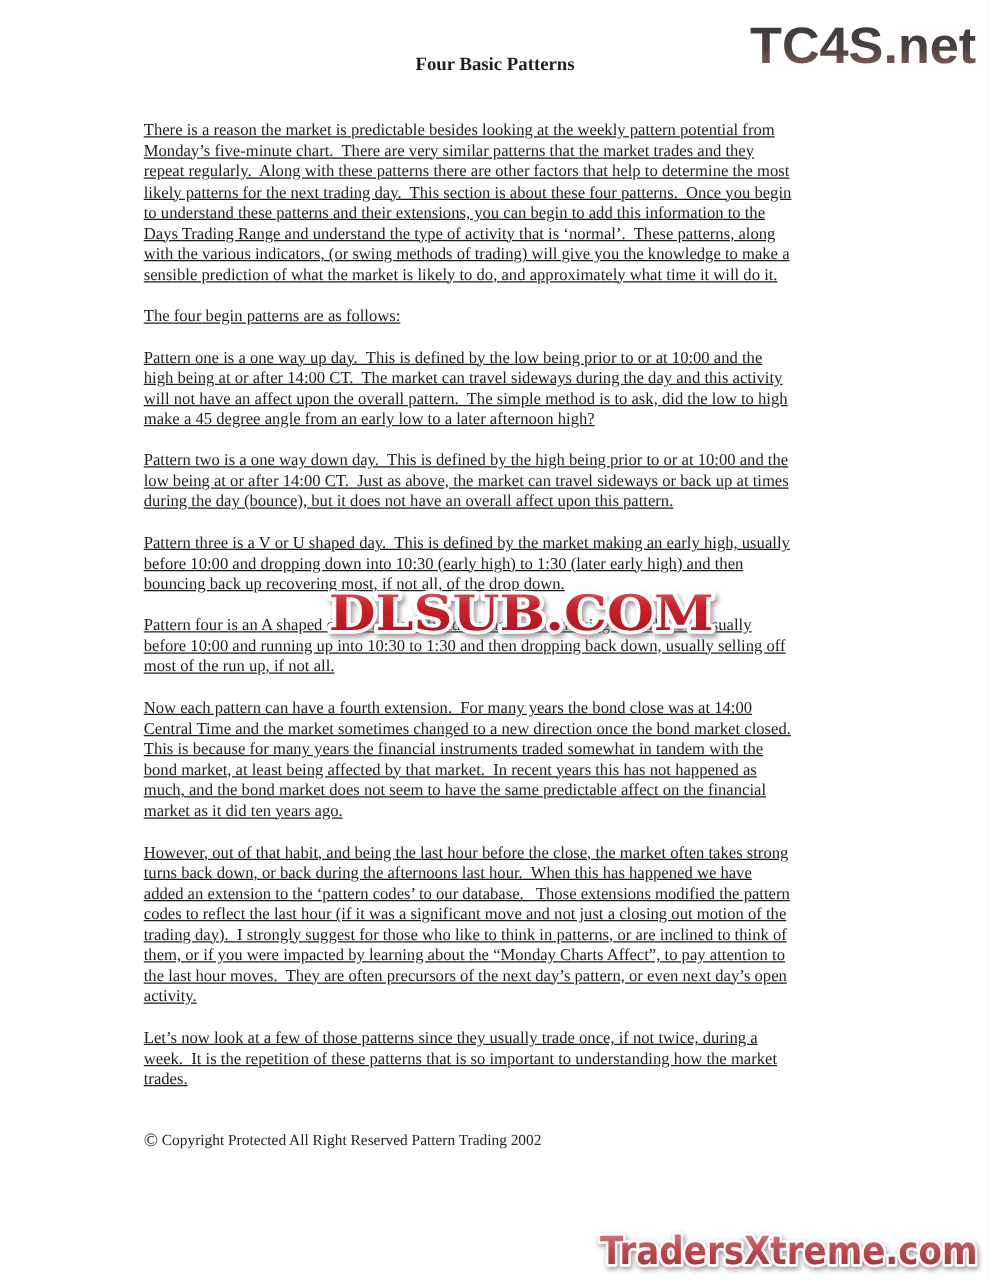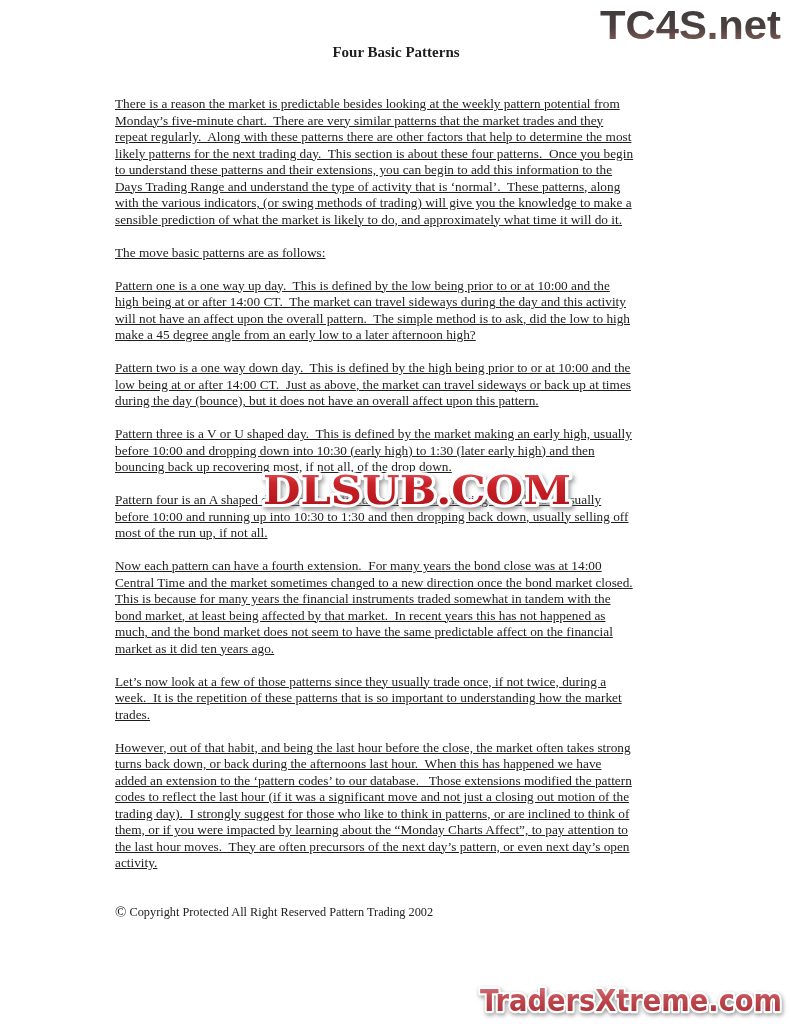--- a/index.html
+++ b/index.html
@@ -38,21 +38,21 @@
     color: #222222;
     white-space: pre;
   }
   .copyright .csym {
     font-size: 15px;
     line-height: 12px;
     vertical-align: -1px;
   }
   .logo-tc4s {
     position: absolute;
-    top: 0;
+    top: 11px;
     right: 7px;
     width: 186px;
     height: 46px;
   }
   .badge-dlsub {
     position: absolute;
     left: 254px;
     top: 462px;
     width: 326px;
     height: 54px;
@@ -87,51 +87,51 @@
   <div class="content">
     <div class="doc-title">Four Basic Patterns</div>
     <div class="para">There is a reason the market is predictable besides looking at the weekly pattern potential from
 Monday’s five-minute chart.  There are very similar patterns that the market trades and they
 repeat regularly.  Along with these patterns there are other factors that help to determine the most
 likely patterns for the next trading day.  This section is about these four patterns.  Once you begin
 to understand these patterns and their extensions, you can begin to add this information to the
 Days Trading Range and understand the type of activity that is ‘normal’.  These patterns, along
 with the various indicators, (or swing methods of trading) will give you the knowledge to make a
 sensible prediction of what the market is likely to do, and approximately what time it will do it.</div>
-    <div class="para">The move basic patterns are as follows:</div>
+    <div class="para">The four begin patterns are as follows:</div>
     <div class="para">Pattern one is a one way up day.  This is defined by the low being prior to or at 10:00 and the
 high being at or after 14:00 CT.  The market can travel sideways during the day and this activity
 will not have an affect upon the overall pattern.  The simple method is to ask, did the low to high
 make a 45 degree angle from an early low to a later afternoon high?</div>
     <div class="para">Pattern two is a one way down day.  This is defined by the high being prior to or at 10:00 and the
 low being at or after 14:00 CT.  Just as above, the market can travel sideways or back up at times
 during the day (bounce), but it does not have an overall affect upon this pattern.</div>
     <div class="para">Pattern three is a V or U shaped day.  This is defined by the market making an early high, usually
 before 10:00 and dropping down into 10:30 (early high) to 1:30 (later early high) and then
 bouncing back up recovering most, if not all, of the drop down.</div>
     <div class="para">Pattern four is an A shaped day.  This is defined by the market making an early low, usually
 before 10:00 and running up into 10:30 to 1:30 and then dropping back down, usually selling off
 most of the run up, if not all.</div>
     <div class="para">Now each pattern can have a fourth extension.  For many years the bond close was at 14:00
 Central Time and the market sometimes changed to a new direction once the bond market closed.
 This is because for many years the financial instruments traded somewhat in tandem with the
 bond market, at least being affected by that market.  In recent years this has not happened as
 much, and the bond market does not seem to have the same predictable affect on the financial
 market as it did ten years ago.</div>
-    <div class="para">Let’s now look at a few of those patterns since they usually trade once, if not twice, during a
-week.  It is the repetition of these patterns that is so important to understanding how the market
-trades.</div>
     <div class="para">However, out of that habit, and being the last hour before the close, the market often takes strong
 turns back down, or back during the afternoons last hour.  When this has happened we have
 added an extension to the ‘pattern codes’ to our database.   Those extensions modified the pattern
 codes to reflect the last hour (if it was a significant move and not just a closing out motion of the
 trading day).  I strongly suggest for those who like to think in patterns, or are inclined to think of
 them, or if you were impacted by learning about the “Monday Charts Affect”, to pay attention to
 the last hour moves.  They are often precursors of the next day’s pattern, or even next day’s open
 activity.</div>
+    <div class="para">Let’s now look at a few of those patterns since they usually trade once, if not twice, during a
+week.  It is the repetition of these patterns that is so important to understanding how the market
+trades.</div>
   </div>
 
   <div class="badge-dlsub">
     <svg viewBox="0 0 326 54" style="filter: drop-shadow(2px 3px 2px rgba(110,110,110,0.65));">
       <defs>
         <linearGradient id="dlg" x1="0" y1="0" x2="0" y2="1">
           <stop offset="0" stop-color="#e0666b"></stop>
           <stop offset="0.35" stop-color="#cc2229"></stop>
           <stop offset="1" stop-color="#ab1118"></stop>
         </linearGradient>

